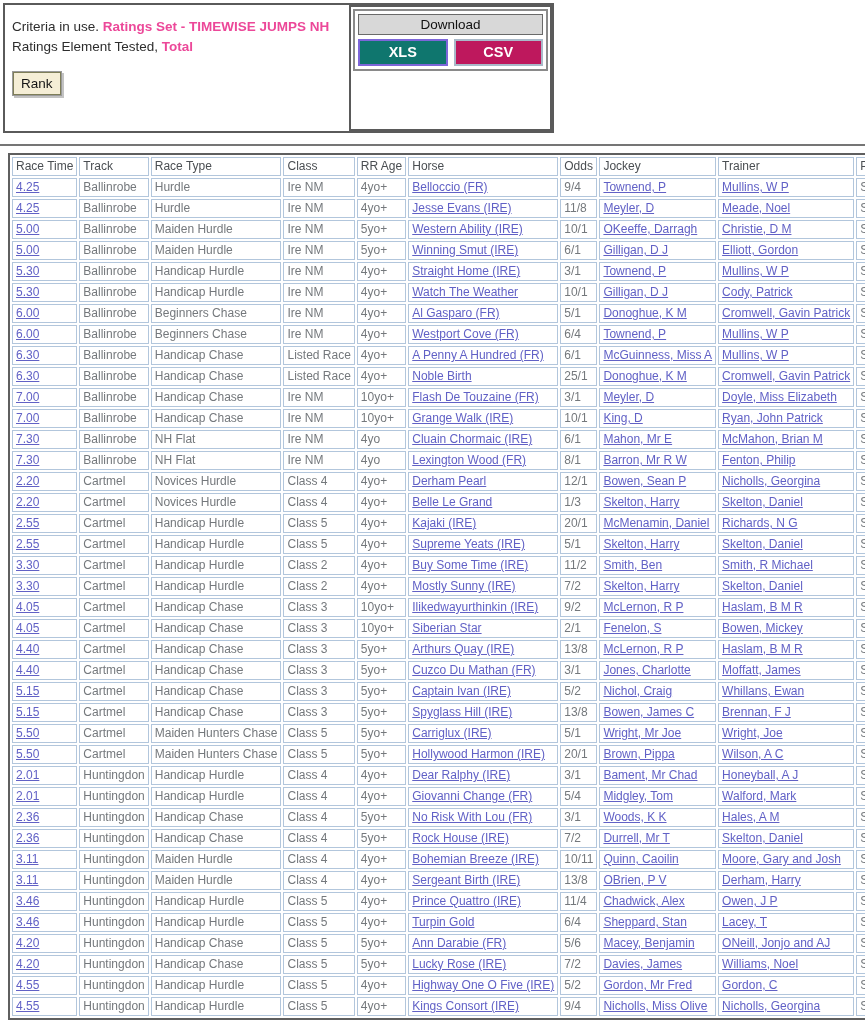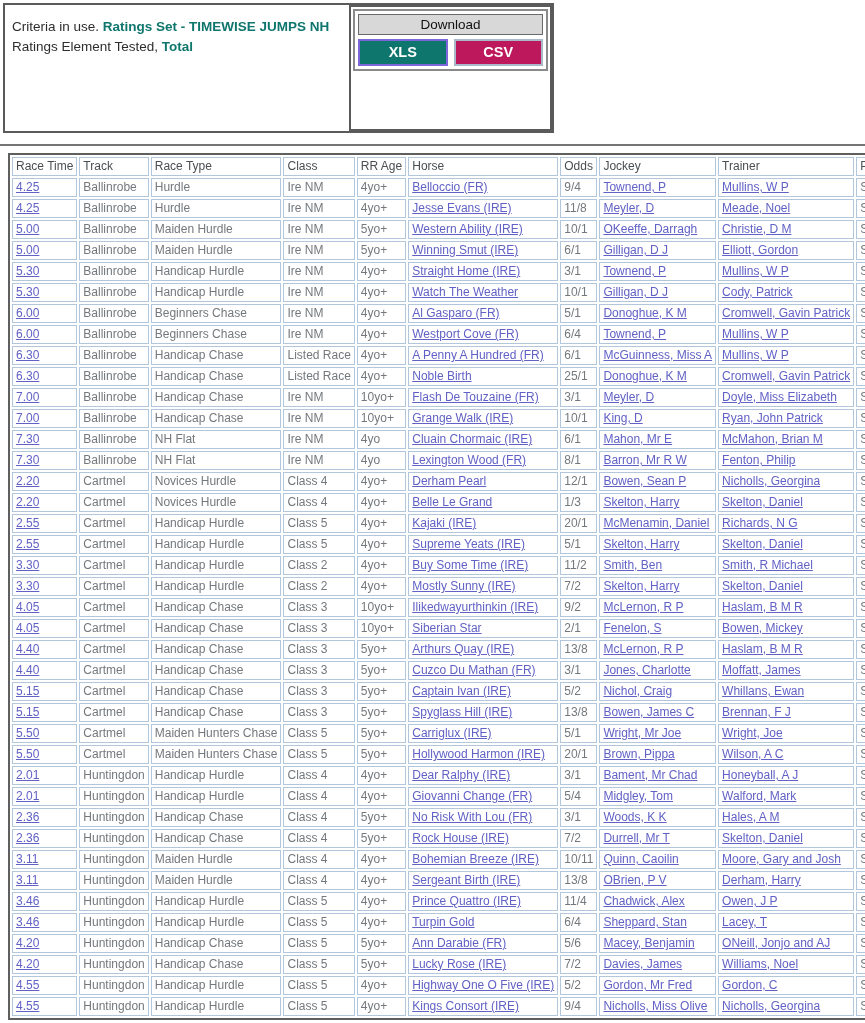--- a/index.html
+++ b/index.html
@@ -21,21 +21,21 @@
     background: #fff;
   }
   .criteria-panel { flex: 1; padding: 4px 4px 6px 7px; }
   .criteria-text {
     margin-top: 8px;
     font-size: 13.5px;
     line-height: 1.5;
     color: #2d2d2d;
     white-space: nowrap;
   }
-  .criteria-text b { font-weight: bold; color: #0f766e; }
+  .criteria-text b { font-weight: bold; color: #ec4899; }
 
   .rank-row { margin-top: 13px; }
   .btn-group {
     display: inline-flex;
     gap: 2px;
     border: 1px solid #9a9a9a;
     box-shadow: 2px 2px 0 0 #c3c3c3;
     background: #fff;
     padding: 0;
     margin-top: 9px;
@@ -131,20 +131,25 @@
 </head>
 <body>
 
 <div class="top-wrapper">
   <div class="criteria-panel">
     <div class="criteria-text">
       <span>Criteria in use.</span>
       <b>Ratings Set - TIMEWISE JUMPS NH</b><br>
       <span>Ratings Element Tested,</span>
       <b>Total</b>
+    </div>
+    <div class="rank-row">
+      <span class="btn-group single">
+          <button class="beige">Rank</button>
+        </span>
     </div>
   </div>
   <div class="download-panel">
     <div class="download-inner">
       <div class="download-header">Download</div>
       <div class="download-buttons">
         <button class="dl-btn dl-xls">XLS</button>
         <button class="dl-btn dl-csv">CSV</button>
       </div>
     </div>

